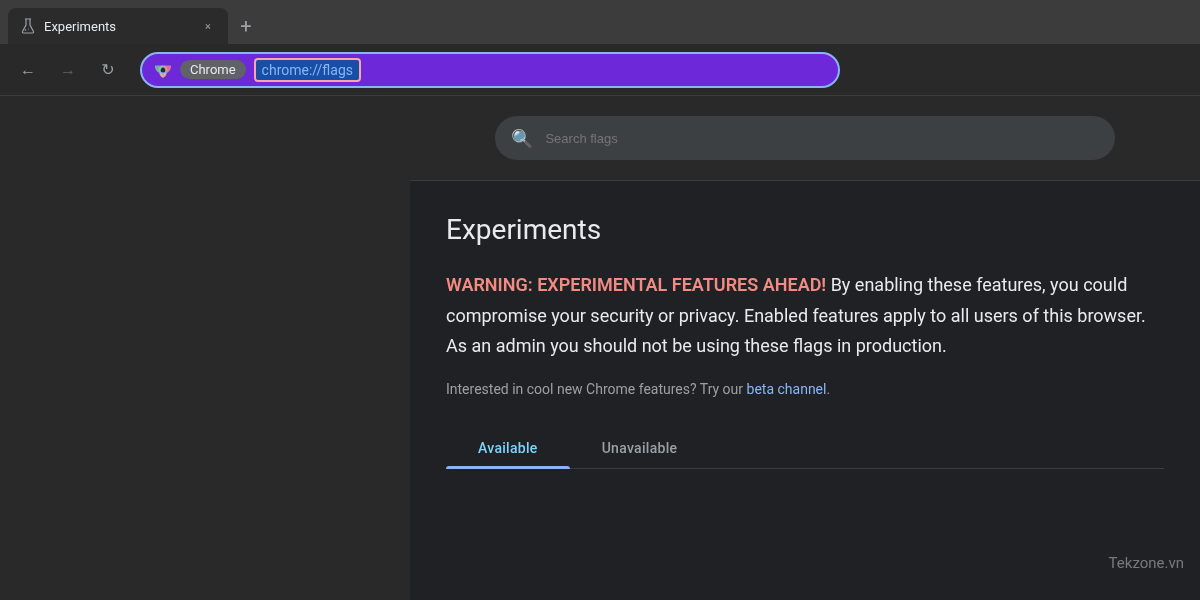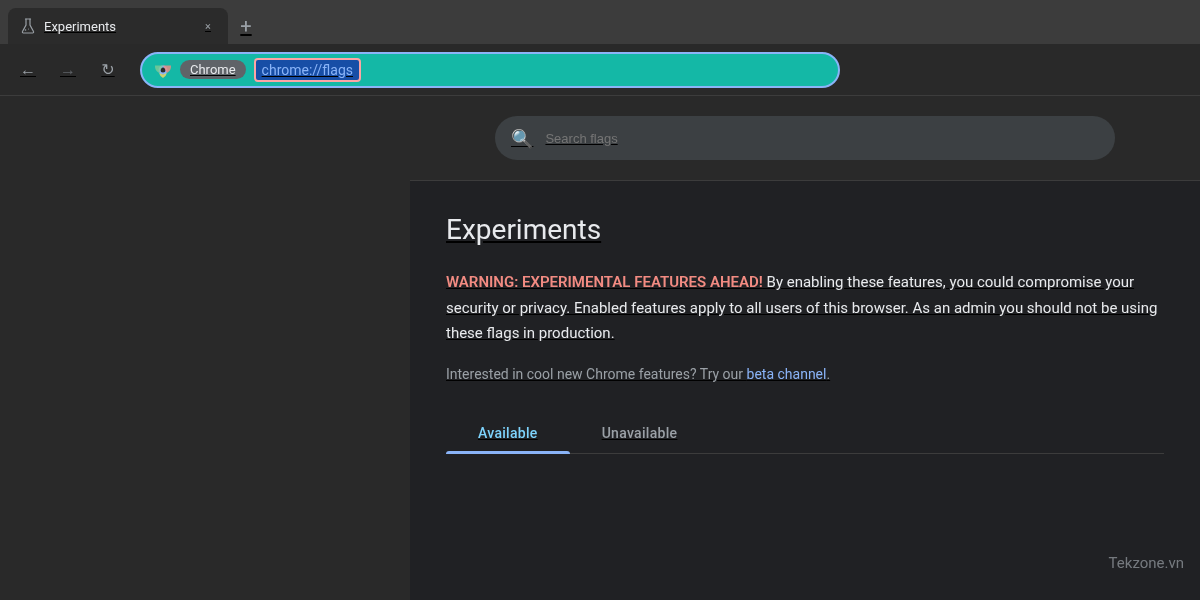--- a/index.html
+++ b/index.html
@@ -1,19 +1,19 @@
 <!DOCTYPE html>
 <html><head>
   <meta charset="utf-8">
   <style>
     * { margin: 0; padding: 0; box-sizing: border-box; }
     body { width: 1200px; height: 600px; overflow: hidden; font-family: -apple-system, BlinkMacSystemFont, 'Segoe UI', Roboto, sans-serif; background: #202124; }
 
     
-    .browser-window { width: 1200px; height: 600px; display: flex; flex-direction: column; text-decoration: underline; }
+    .browser-window { width: 1200px; height: 600px; display: flex; flex-direction: column; }
 
     
     .tab-bar {
       background: #3c3c3c;
       height: 44px;
       display: flex;
       align-items: flex-end;
       padding: 0 8px;
       flex-shrink: 0;
     }
@@ -102,21 +102,21 @@
       border-radius: 20px;
       height: 36px;
       padding: 0 12px;
       gap: 8px;
       max-width: 700px;
       margin: 0 8px;
       border: 2px solid transparent;
     }
 
     .address-bar-container.focused {
-      background: #14b8a6;
+      background: #6d28d9;
       border: 2px solid #8ab4f8;
     }
 
     .chrome-logo {
       width: 18px;
       height: 18px;
       flex-shrink: 0;
     }
 
     .address-chip {
@@ -188,21 +188,21 @@
     .experiments-body {
       padding: 32px 36px;
     }
     .experiments-title {
       font-size: 28px;
       color: #e8eaed;
       font-weight: 400;
       margin-bottom: 24px;
     }
     .warning-text {
-      font-size: 15px;
+      font-size: 18px;
       color: #e8eaed;
       line-height: 1.7;
       margin-bottom: 16px;
       max-width: 780px;
     }
     .warning-label {
       color: #f28b82;
       font-weight: 600;
     }
     .beta-text {

